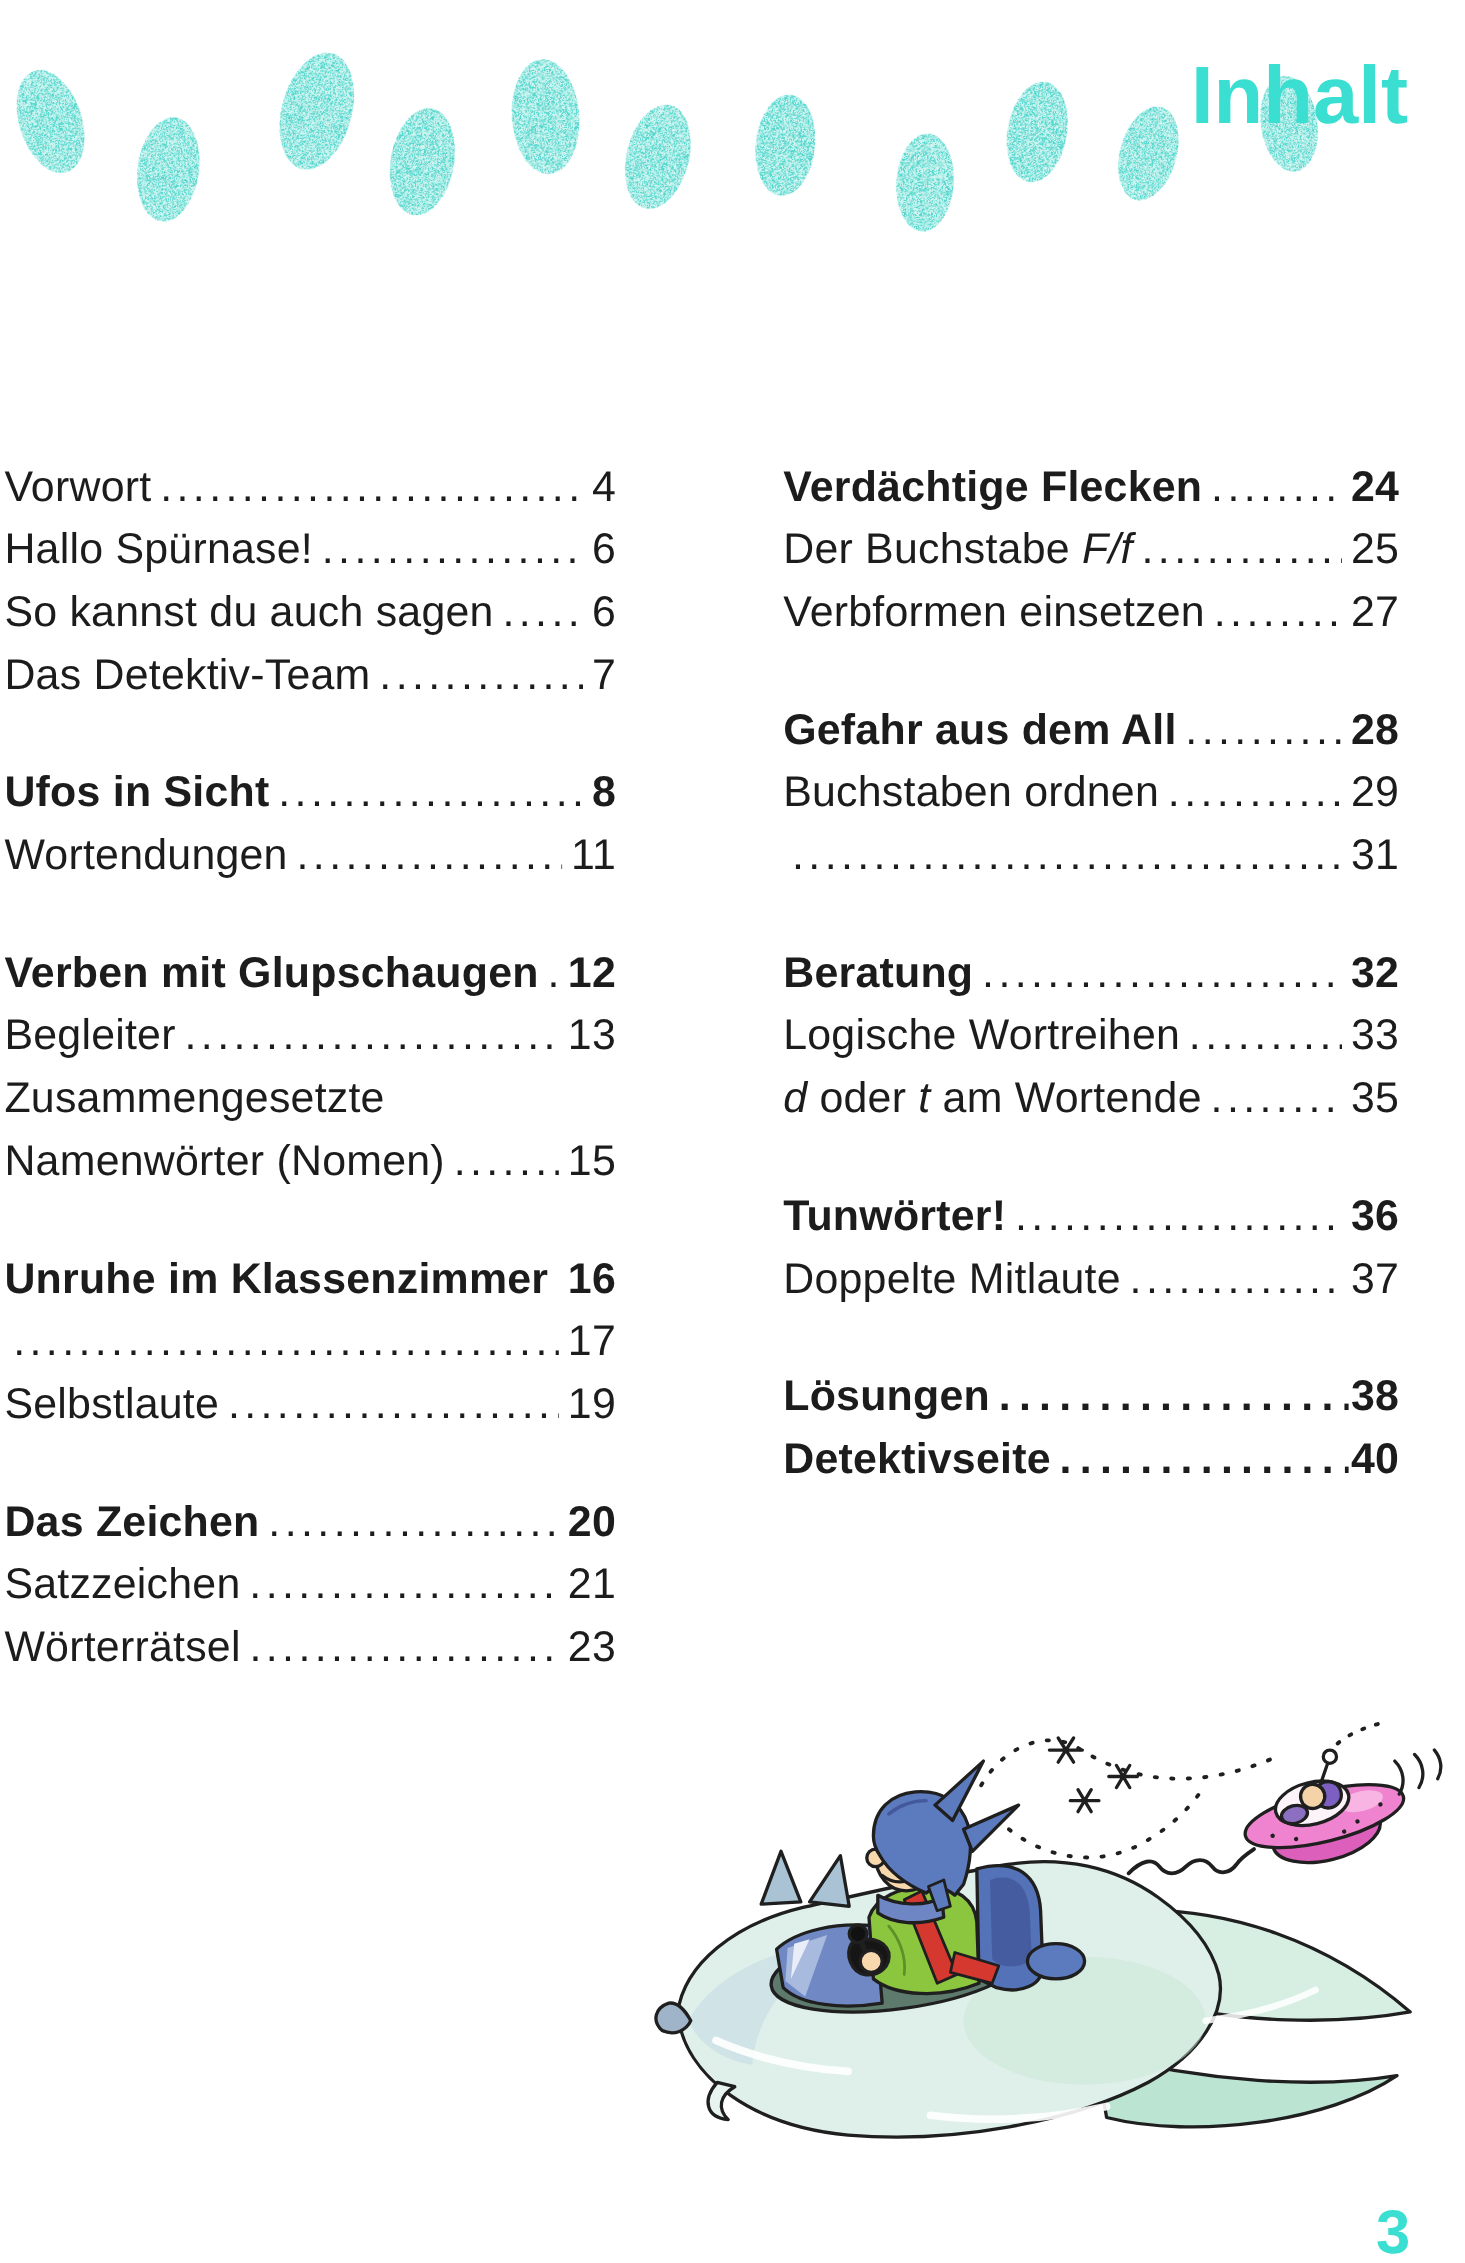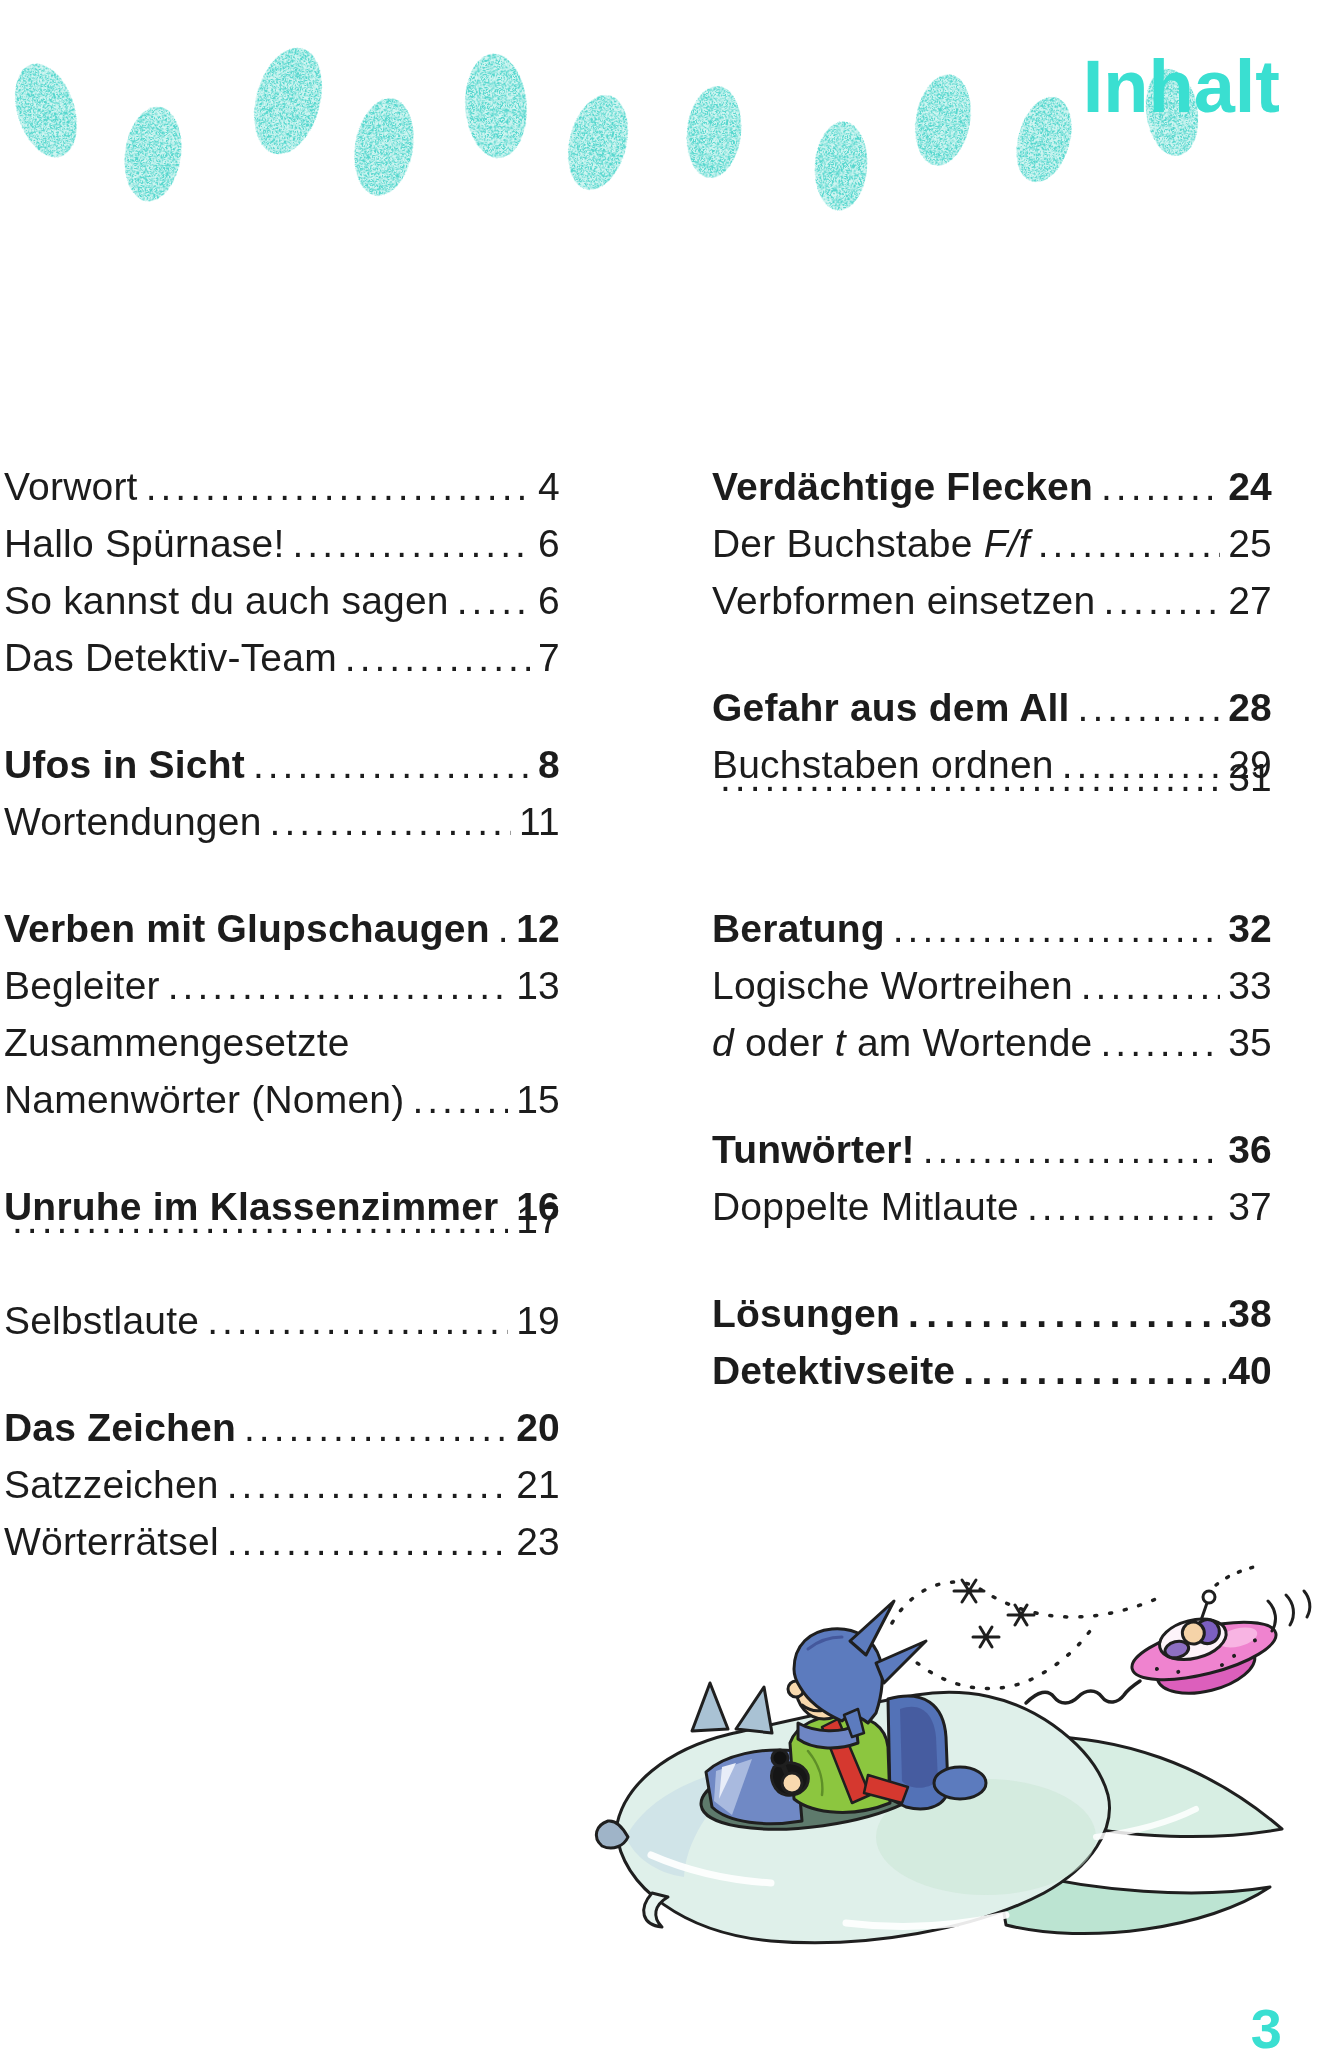--- a/index.html
+++ b/index.html
@@ -23,21 +23,21 @@
   
   .toc-col{position:absolute;top:414px;}
   .toc-col.left{left:4px;width:556px;}
   .toc-col.right{left:712px;width:560px;}
   .toc-row{
     display:flex;align-items:baseline;
     height:57px;line-height:57px;
     font-size:39px;letter-spacing:0.2px;white-space:nowrap;
   }
   .toc-row.gap{margin-top:50px;}
-  .toc-label{white-space:pre;flex:0 0 auto;margin-top:44px;}
+  .toc-label{white-space:pre;flex:0 0 auto;}
   .dots{
     flex:1 1 auto;min-width:0;overflow:hidden;
     margin-left:8px;margin-right:8px;
     letter-spacing:4px;
   }
   .dots::after{content:"..........................................................................................";}
   .pg{flex:0 0 auto;text-align:right;}
   .toc-row.bold .toc-label,.toc-row.bold .pg{font-weight:700;}
   .toc-row.heavy .dots{font-weight:700;letter-spacing:7.5px;margin-right:2px;}
   .toc-label i{font-style:italic;}

